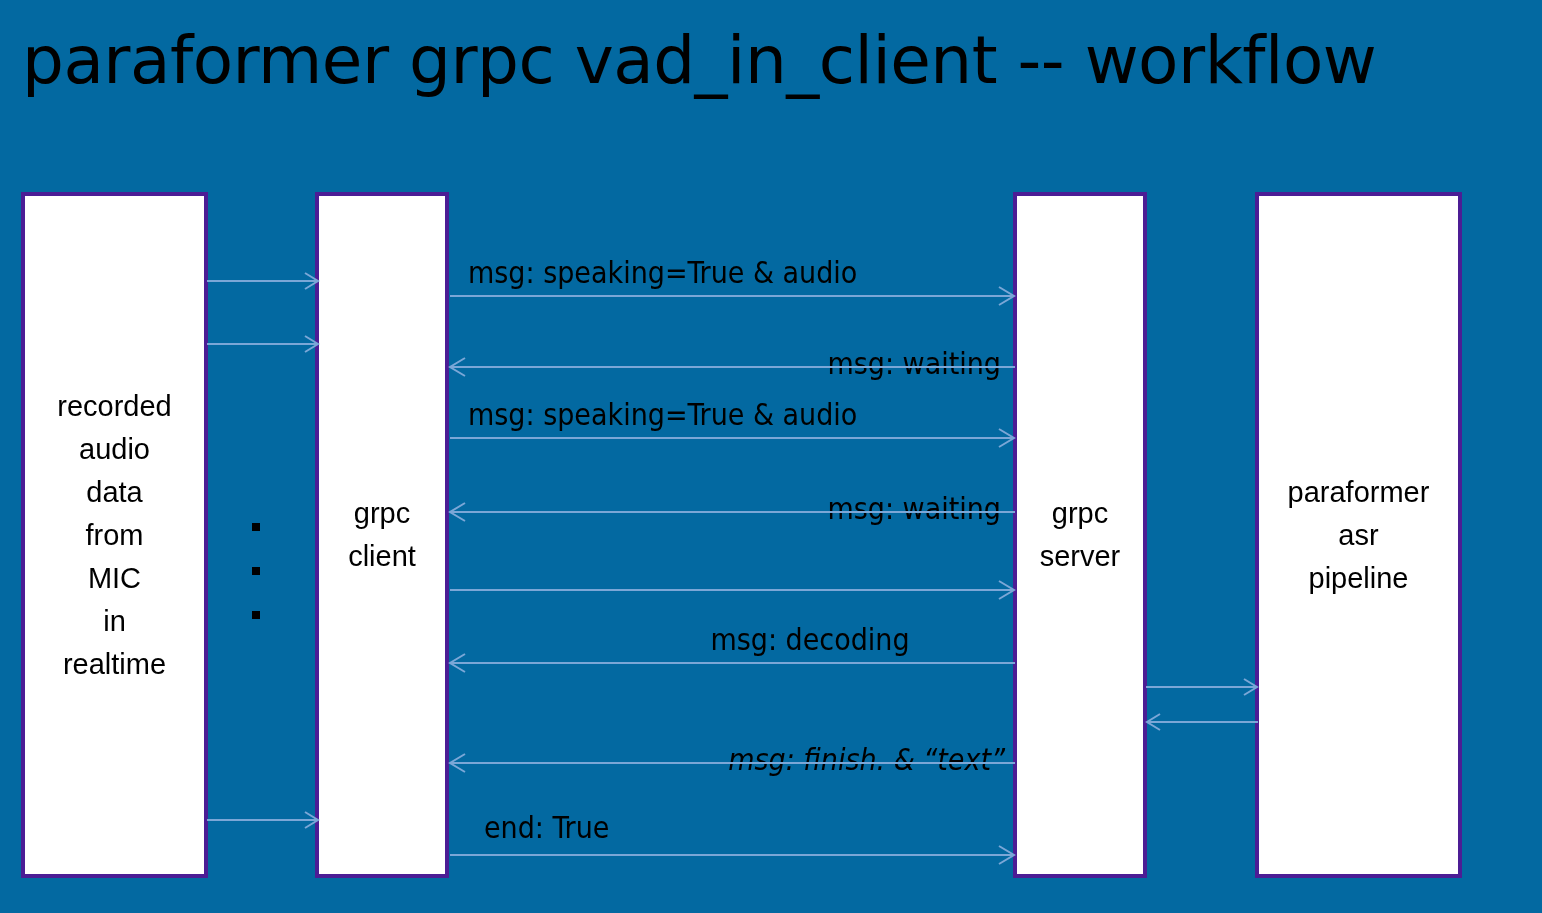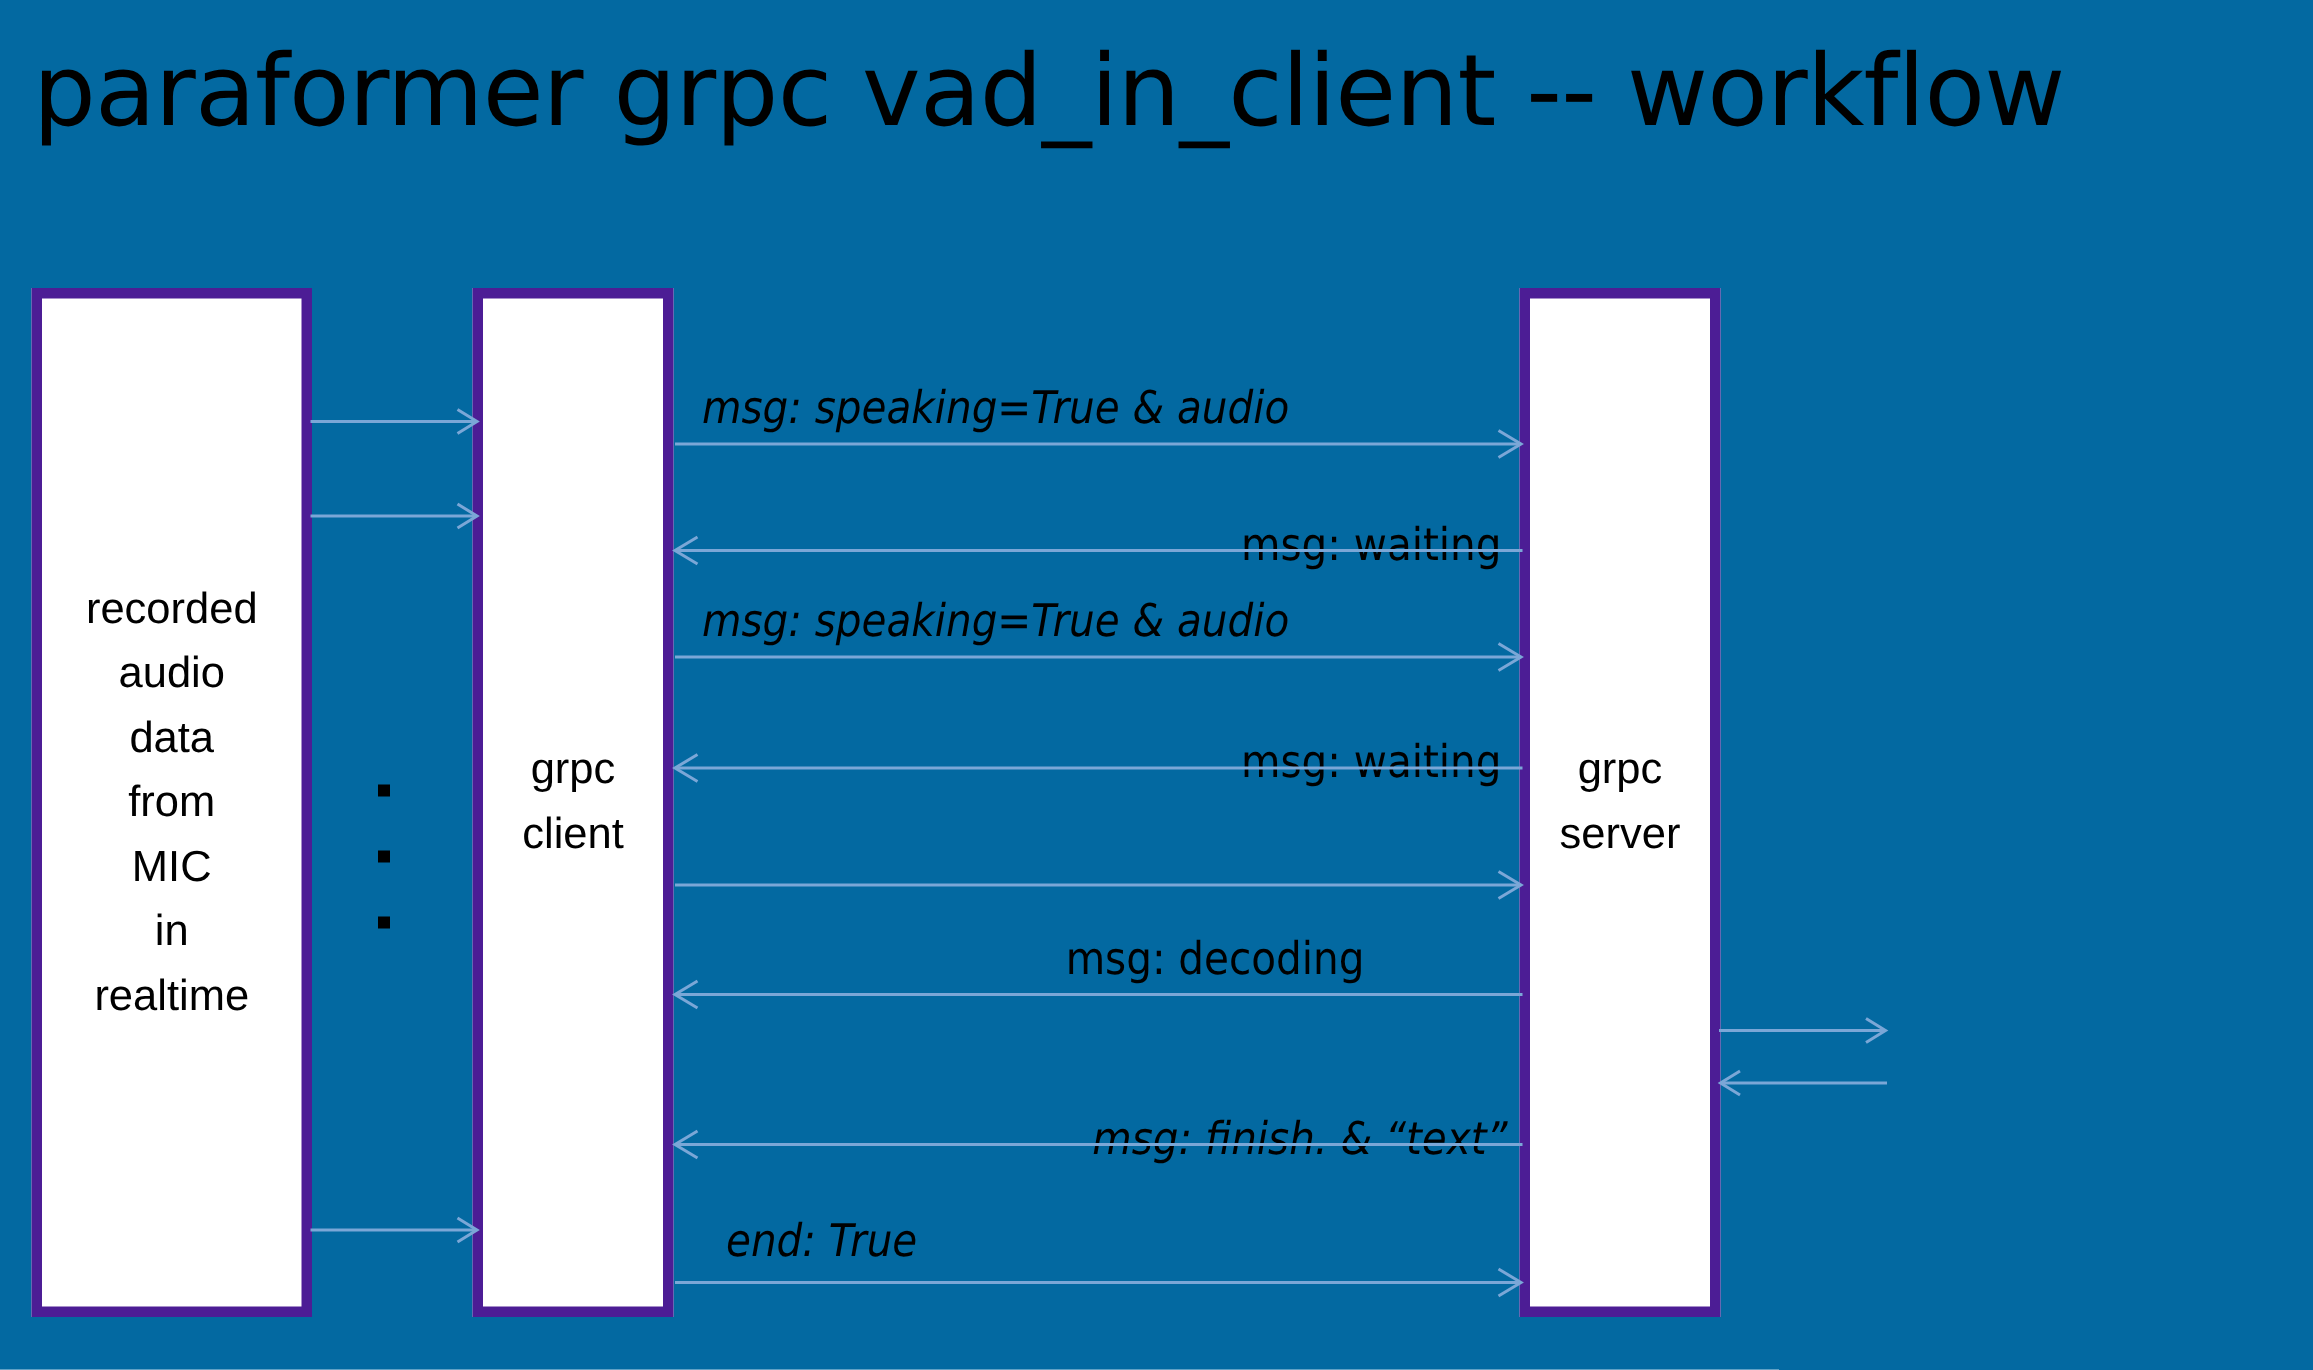--- a/index.html
+++ b/index.html
@@ -36,21 +36,21 @@
     font-weight: 400;
     letter-spacing: -0.5px;
     color: #000000;
     white-space: nowrap;
   }
 
   
   .box {
     position: absolute;
     box-sizing: border-box;
-    border: 7px solid #4c1d95;
+    border: 4px solid #4c1d95;
     background: #ffffff;
     display: flex;
     align-items: center;
     justify-content: center;
     text-align: center;
   }
   .box-label {
     font-family: "Liberation Sans", "DejaVu Sans", sans-serif;
     font-size: 29px;
     line-height: 43px;
@@ -94,21 +94,21 @@
   
   .msg-label {
     position: absolute;
     font-family: "DejaVu Sans Condensed", "Liberation Sans Narrow", "Liberation Sans", sans-serif;
     font-stretch: condensed;
     font-size: 30px;
     line-height: 36px;
     color: #000000;
     white-space: nowrap;
   }
-  .msg-label.left  { text-align: center; font-style: italic; }
+  .msg-label.left  { text-align: center; }
   .msg-label.right { text-align: right; margin-top: 20px; }
 </style>
 </head>
 <body>
 
 <div id="slide">
 
   <div class="title">paraformer grpc vad_in_client -- workflow</div>
 
   <div class="box" id="box-recorded-audio">
@@ -124,20 +124,25 @@
   <div class="box" id="box-grpc-client">
     <span class="box-label">grpc
 client</span>
   </div>
 
   <div class="box" id="box-grpc-server">
     <span class="box-label">grpc
 server</span>
   </div>
 
+  <div class="box" id="box-asr-pipeline">
+    <span class="box-label">paraformer
+asr
+pipeline</span>
+  </div>
 
   <div class="dots">
     <i></i>
     <i></i>
     <i></i>
   </div>
 
   <div class="arrow" style="left:207px; top:270px; width:112px;">
     <svg viewBox="0 0 112 22" preserveAspectRatio="none">
       <line x1="0" y1="11" x2="110" y2="11" stroke="#7BA7D7" stroke-width="2"></line>

